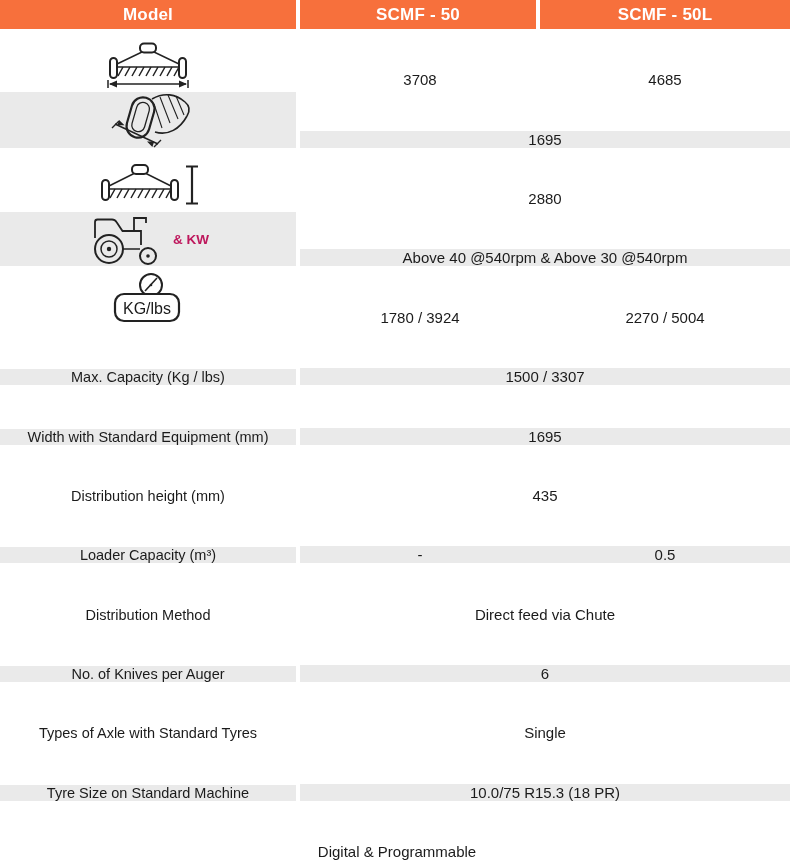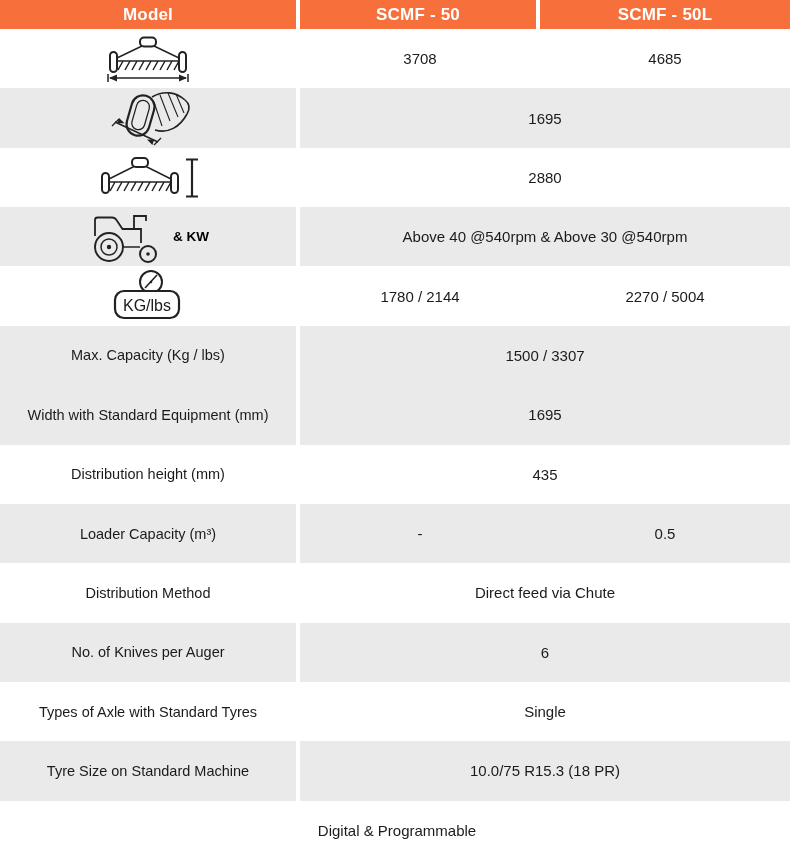--- a/index.html
+++ b/index.html
@@ -8,31 +8,31 @@
   
   .thead{height:29px;display:flex;flex:0 0 29px;}
   .thead .hcell{background:#F7703C;color:#fff;font-weight:bold;font-size:17px;
     display:flex;align-items:center;justify-content:center;letter-spacing:.2px;}
   .hcell.c1{width:296px;}
   .hcell.c2{width:236px;}
   .hcell.c3{flex:1;}
   .vgap{width:4px;background:#fff;flex:0 0 4px;}
   
   .tbody{flex:1;display:flex;flex-direction:column;}
-  .row{flex:1;display:flex;}
+  .row{flex:1;display:flex;align-items:flex-end;}
   .row .cell{display:flex;align-items:center;justify-content:center;}
   .label-cell{width:296px;flex:0 0 296px;flex-direction:column;text-align:center;
     font-size:14.5px;padding:0 14px;box-sizing:border-box;}
   .val-merged{flex:1;font-size:15px;}
   .val-a{width:240px;flex:0 0 240px;font-size:15px;}
   .val-b{flex:1;font-size:15px;}
   .row.gray .cell{background:#EAEAEA;}
   .row.white .cell{background:#fff;}
   .icon-wrap{display:flex;align-items:center;justify-content:center;gap:6px;}
-  .icon-caption{font-size:13.5px;font-weight:bold;color:#000000;}
+  .icon-caption{font-size:13.5px;font-weight:bold;color:#be185d;}
   svg{display:block;}
 </style>
 </head>
 <body>
 
 <div class="spec-table">
 
   <div class="thead">
     <div class="hcell c1">Model</div>
     <div class="vgap"></div>
@@ -131,21 +131,21 @@
           <svg width="74" height="54" viewBox="0 0 74 54" fill="none" stroke="#222">
             <circle cx="40" cy="13" r="11" stroke-width="2"></circle>
             <path d="M34 19 L46 6" stroke-width="1.6"></path>
             <circle cx="40" cy="13" r="1.3" fill="#222" stroke="none"></circle>
             <rect x="4" y="22" width="64" height="27" rx="9" fill="#fff" stroke-width="2.2"></rect>
             <text x="36" y="42" text-anchor="middle" font-family="Liberation Sans, sans-serif" font-size="16" fill="#1b1b1b" stroke="none">KG/lbs</text>
           </svg>
         </span>
       </div>
       <div class="vgap"></div>
-      <div class="cell val-a">1780 / 2144</div>
+      <div class="cell val-a">1780 / 3924</div>
       <div class="cell val-b">2270 / 5004</div>
     </div>
 
     <div class="row gray">
       <div class="cell label-cell">Max. Capacity (Kg / lbs)</div>
       <div class="vgap"></div>
       <div class="cell val-merged">1500 / 3307</div>
     </div>
 
 

